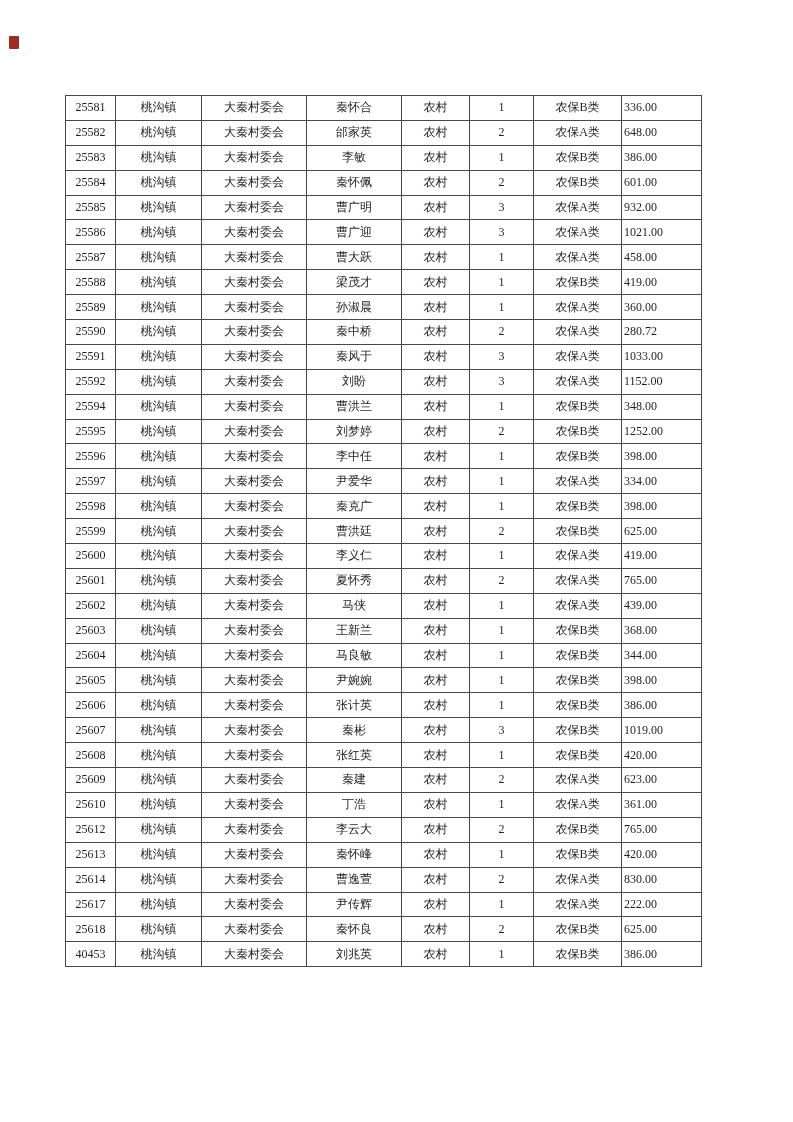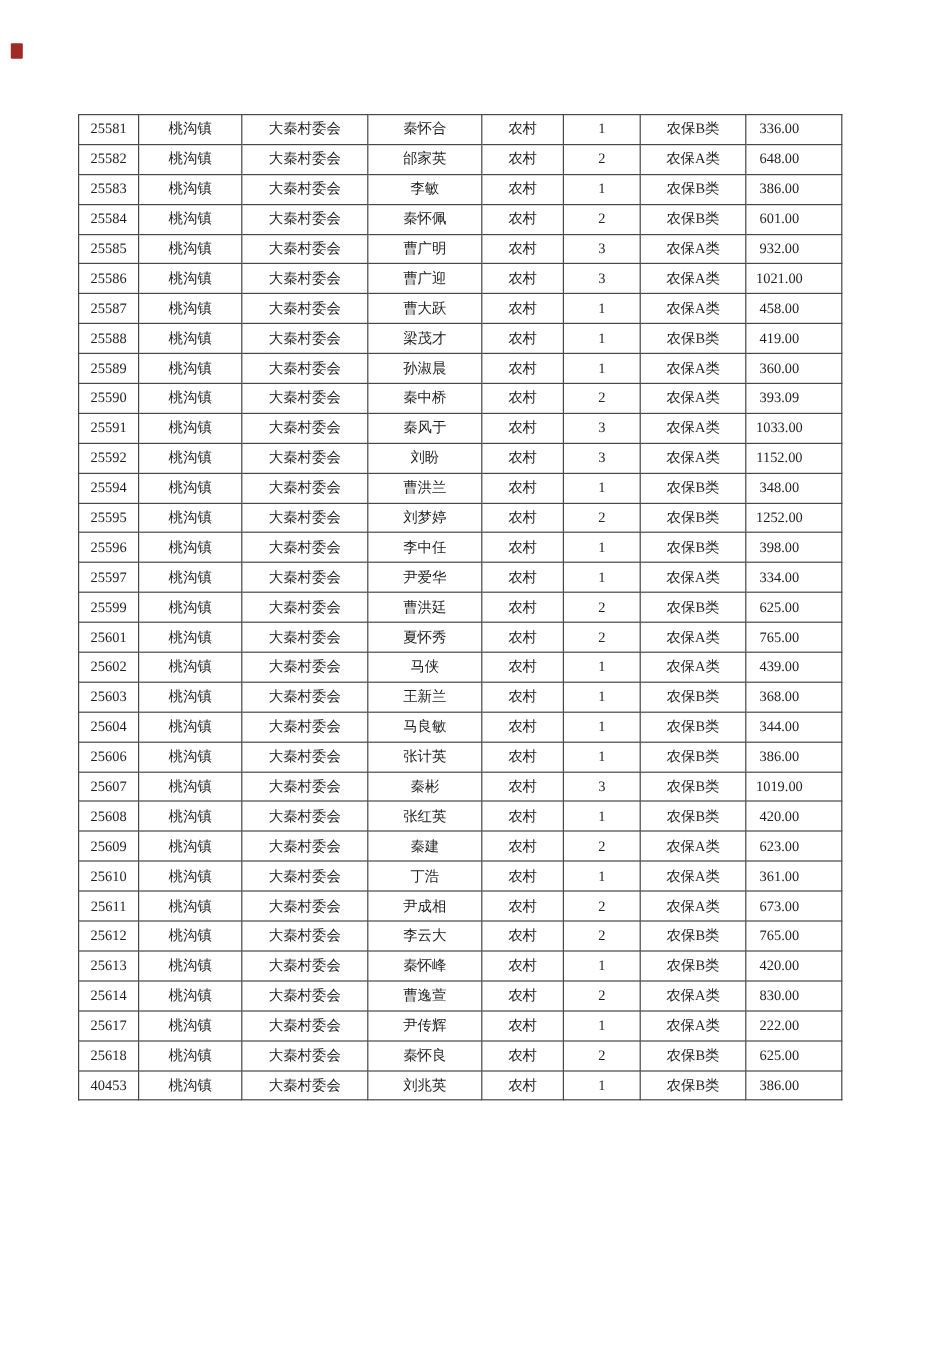--- a/index.html
+++ b/index.html
@@ -38,21 +38,21 @@
     height: 23.9px;
     padding: 0 2px;
     text-align: center;
     vertical-align: middle;
     font-size: 12px;
     color: #1f1f1f;
     white-space: nowrap;
     overflow: hidden;
   }
   table.sheet td.amount {
-    text-align: center;
+    text-align: left;
     padding-right: 26px;
   }
 </style>
 </head>
 <body>
 
 <div class="corner-mark"></div>
 
 <div class="sheet-table-wrap">
   <table class="sheet">
@@ -158,21 +158,21 @@
           <td class="amount">360.00</td>
         </tr>
         <tr>
           <td>25590</td>
           <td>桃沟镇</td>
           <td>大秦村委会</td>
           <td>秦中桥</td>
           <td>农村</td>
           <td>2</td>
           <td>农保A类</td>
-          <td class="amount">393.09</td>
+          <td class="amount">280.72</td>
         </tr>
         <tr>
           <td>25591</td>
           <td>桃沟镇</td>
           <td>大秦村委会</td>
           <td>秦风于</td>
           <td>农村</td>
           <td>3</td>
           <td>农保A类</td>
           <td class="amount">1033.00</td>
@@ -221,30 +221,50 @@
           <td>25597</td>
           <td>桃沟镇</td>
           <td>大秦村委会</td>
           <td>尹爱华</td>
           <td>农村</td>
           <td>1</td>
           <td>农保A类</td>
           <td class="amount">334.00</td>
         </tr>
         <tr>
+          <td>25598</td>
+          <td>桃沟镇</td>
+          <td>大秦村委会</td>
+          <td>秦克广</td>
+          <td>农村</td>
+          <td>1</td>
+          <td>农保B类</td>
+          <td class="amount">398.00</td>
+        </tr>
+        <tr>
           <td>25599</td>
           <td>桃沟镇</td>
           <td>大秦村委会</td>
           <td>曹洪廷</td>
           <td>农村</td>
           <td>2</td>
           <td>农保B类</td>
           <td class="amount">625.00</td>
         </tr>
         <tr>
+          <td>25600</td>
+          <td>桃沟镇</td>
+          <td>大秦村委会</td>
+          <td>李义仁</td>
+          <td>农村</td>
+          <td>1</td>
+          <td>农保A类</td>
+          <td class="amount">419.00</td>
+        </tr>
+        <tr>
           <td>25601</td>
           <td>桃沟镇</td>
           <td>大秦村委会</td>
           <td>夏怀秀</td>
           <td>农村</td>
           <td>2</td>
           <td>农保A类</td>
           <td class="amount">765.00</td>
         </tr>
         <tr>
@@ -271,20 +291,30 @@
           <td>25604</td>
           <td>桃沟镇</td>
           <td>大秦村委会</td>
           <td>马良敏</td>
           <td>农村</td>
           <td>1</td>
           <td>农保B类</td>
           <td class="amount">344.00</td>
         </tr>
         <tr>
+          <td>25605</td>
+          <td>桃沟镇</td>
+          <td>大秦村委会</td>
+          <td>尹婉婉</td>
+          <td>农村</td>
+          <td>1</td>
+          <td>农保B类</td>
+          <td class="amount">398.00</td>
+        </tr>
+        <tr>
           <td>25606</td>
           <td>桃沟镇</td>
           <td>大秦村委会</td>
           <td>张计英</td>
           <td>农村</td>
           <td>1</td>
           <td>农保B类</td>
           <td class="amount">386.00</td>
         </tr>
         <tr>
@@ -319,30 +349,20 @@
         </tr>
         <tr>
           <td>25610</td>
           <td>桃沟镇</td>
           <td>大秦村委会</td>
           <td>丁浩</td>
           <td>农村</td>
           <td>1</td>
           <td>农保A类</td>
           <td class="amount">361.00</td>
-        </tr>
-        <tr>
-          <td>25611</td>
-          <td>桃沟镇</td>
-          <td>大秦村委会</td>
-          <td>尹成相</td>
-          <td>农村</td>
-          <td>2</td>
-          <td>农保A类</td>
-          <td class="amount">673.00</td>
         </tr>
         <tr>
           <td>25612</td>
           <td>桃沟镇</td>
           <td>大秦村委会</td>
           <td>李云大</td>
           <td>农村</td>
           <td>2</td>
           <td>农保B类</td>
           <td class="amount">765.00</td>

